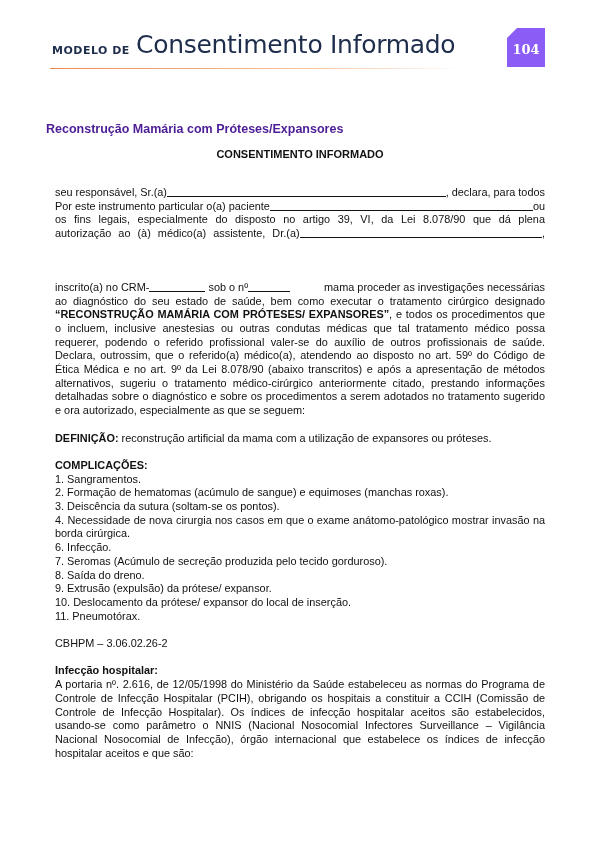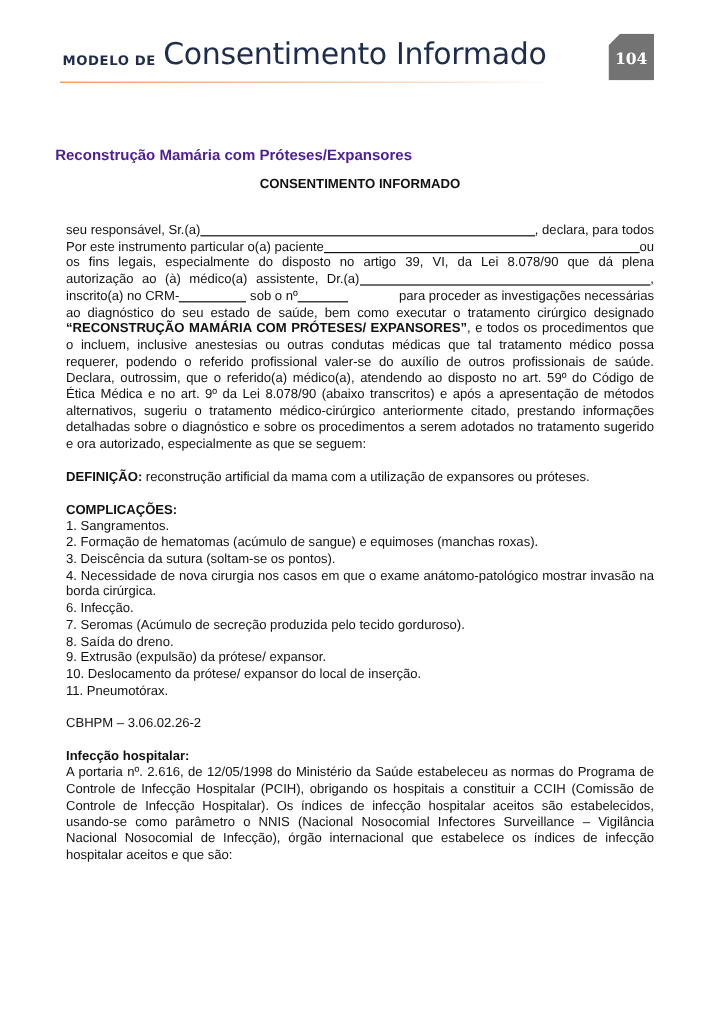--- a/index.html
+++ b/index.html
@@ -1,21 +1,21 @@
 <!DOCTYPE html>
 <html><head>
 <meta charset="utf-8">
 <style>
   html, body { margin:0; padding:0; background:#ffffff; }
   body { width:600px; height:848px; position:relative; overflow:hidden; font-family:"Liberation Sans", sans-serif; color:#111; }
   .header { position:absolute; left:52px; top:30px; width:420px; height:40px; }
   .header-small { position:absolute; left:0; top:14px; font-family:"DejaVu Sans", sans-serif; font-weight:bold; font-size:11px; letter-spacing:0.5px; color:#1f2d4d; }
   .header-big { position:absolute; left:84px; top:0px; font-family:"DejaVu Sans", sans-serif; font-size:25px; color:#1f2d4d; letter-spacing:-0.3px; font-weight:normal; }
   .header-rule { position:absolute; left:50px; top:68px; width:410px; height:1px; background:linear-gradient(to right, #f08a4b 0%, #f5b58a 50%, #fbe3d1 85%, #ffffff 100%); }
-  .page-badge { position:absolute; left:507px; top:28px; width:38px; height:39px; background:#737373; clip-path:polygon(10px 0, 100% 0, 100% 100%, 0 100%, 0 10px); display:flex; align-items:center; justify-content:center; }
+  .page-badge { position:absolute; left:507px; top:28px; width:38px; height:39px; background:#8b5cf6; clip-path:polygon(10px 0, 100% 0, 100% 100%, 0 100%, 0 10px); display:flex; align-items:center; justify-content:center; }
   .page-badge span { color:#fff; font-family:"DejaVu Serif", serif; font-size:13px; font-weight:bold; margin-top:3px; }
   .section-title { position:absolute; left:46px; top:122px; font-weight:bold; font-size:12.5px; color:#4c1d95; }
   .doc-title { position:absolute; left:0; width:600px; top:148px; text-align:center; font-weight:bold; font-size:11px; color:#111; }
   .body { position:absolute; left:55px; width:490px; top:186px; font-size:10.9px; line-height:13.7px; color:#111; }
   .just { text-align:justify; text-align-last:auto; }
   p { margin:0; }
   .gap { height:13.7px; }
   .blank { display:inline-block; border-bottom:1px solid #111; height:10px; vertical-align:baseline; }
   b { font-weight:bold; }
   ol { margin:0; padding:0; list-style:none; }
@@ -47,26 +47,26 @@
     <span>ou</span>
   </p>
   <p class="just" style="text-align-last:justify;">
     <span>os fins legais, especialmente do disposto no artigo 39, VI, da Lei 8.078/90 que dá plena</span>
   </p>
   <p style="display:flex;">
     <span style="word-spacing:4px;">autorização ao (à) médico(a) assistente, Dr.(a)</span>
     <span class="blank" style="flex:1;"></span>
     <span>,</span>
   </p>
-  <p style="display:flex;">
+  <p style="display:flex;margin-top:40px;">
     <span>inscrito(a) no CRM-</span>
     <span class="blank" style="width:56px;"></span>
     <span style="white-space:pre;"> sob o nº</span>
     <span class="blank" style="width:42px;"></span>
-    <span style="flex:1; text-align:right;">para proceder as investigações necessárias</span>
+    <span style="flex:1; text-align:right;">mama proceder as investigações necessárias</span>
   </p>
   <p class="just">
     <span>ao diagnóstico do seu estado de saúde, bem como executar o tratamento cirúrgico designado </span><b>“RECONSTRUÇÃO MAMÁRIA COM PRÓTESES/ EXPANSORES”</b><span>, e todos os procedimentos que o incluem, inclusive anestesias ou outras condutas médicas que tal tratamento médico possa requerer, podendo o referido profissional valer-se do auxílio de outros profissionais de saúde. Declara, outrossim, que o referido(a) médico(a), atendendo ao disposto no art. 59º do Código de Ética Médica e no art. 9º da Lei 8.078/90 (abaixo transcritos) e após a apresentação de métodos alternativos, sugeriu o tratamento médico-cirúrgico anteriormente citado, prestando informações detalhadas sobre o diagnóstico e sobre os procedimentos a serem adotados no tratamento sugerido e ora autorizado, especialmente as que se seguem:</span>
   </p>
 
   <div class="gap"></div>
   <p>
     <b>DEFINIÇÃO:</b><span> reconstrução artificial da mama com a utilização de expansores ou próteses.</span>
   </p>
 

